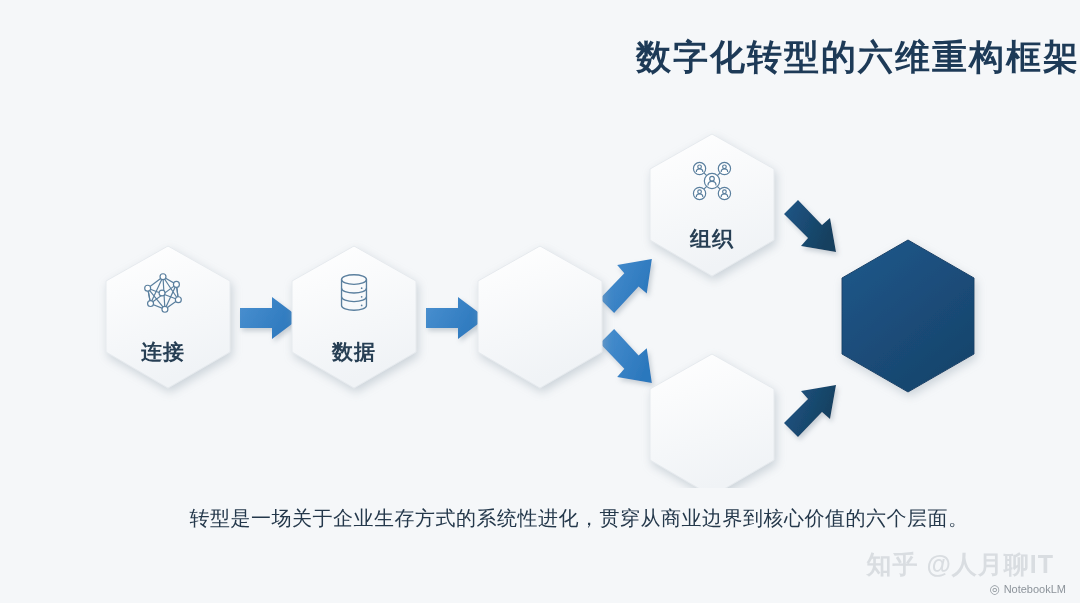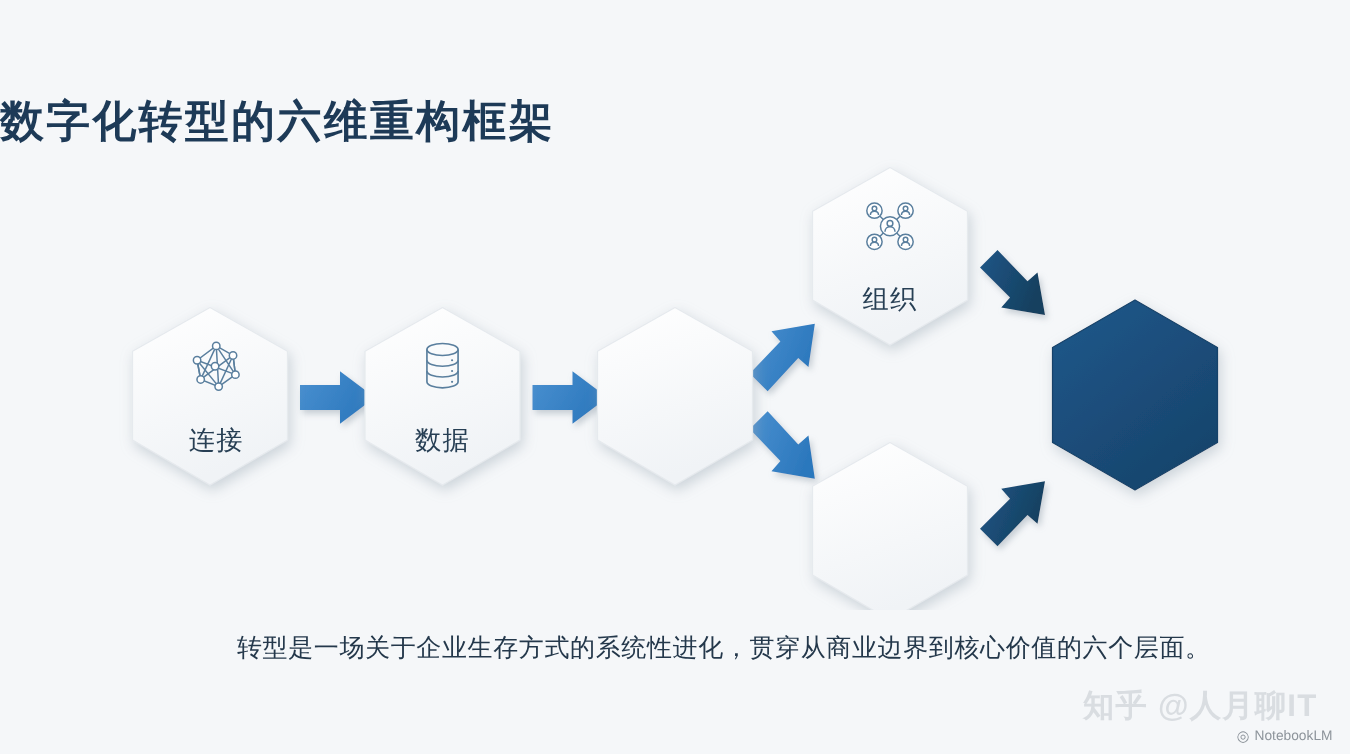--- a/index.html
+++ b/index.html
@@ -8,47 +8,46 @@
     width:1080px;height:603px;
     background:#f5f7f9;
     font-family:"Liberation Sans","DejaVu Sans",sans-serif;
     overflow:hidden;position:relative;
   }
   .slide{position:relative;width:1080px;height:603px;background:#f5f7f9;}
 
   
   .title{
     position:absolute;left:0;top:34px;width:1080px;
-    text-align:left;
+    text-align:right;
     font-size:35px;font-weight:bold;letter-spacing:2px;
     color:#1d3a57;
     white-space:nowrap;
-    margin-top:40px;
   }
 
   
   .stage{position:absolute;left:0;top:118px;width:1080px;height:370px;}
   .svg-layer{position:absolute;left:0;top:0;width:1080px;height:370px;}
 
   
   .node{
     position:absolute;
     display:flex;flex-direction:column;
     align-items:center;justify-content:center;
     pointer-events:auto;
   }
   .node .ico{display:block;line-height:0;}
   .node .lbl{
-    font-size:21px;font-weight:normal;letter-spacing:1px;
+    font-size:21px;font-weight:bold;letter-spacing:1px;
     color:#273f54;margin-top:22px;white-space:nowrap;
   }
   .node.accent .lbl{color:#ffffff;}
 
   
-  #node-connect  {left:109px;  top:130px; width:128px;height:140px;}
+  #node-connect  {left:99px;  top:130px; width:128px;height:140px;}
   #node-data     {left:290px;  top:130px; width:128px;height:140px;}
   #node-intel    {left:476px;  top:130px; width:128px;height:140px;}
   #node-org      {left:648px;  top:18px;  width:128px;height:140px;}
   #node-arch     {left:648px;  top:238px; width:128px;height:140px;}
   #node-value    {left:838px;  top:126px; width:140px;height:150px;}
 
   
   .caption{
     position:absolute;left:0;top:505px;width:1080px;text-align:center;
     font-size:20px;color:#24384b;letter-spacing:.5px;white-space:nowrap;padding-left:39px;

